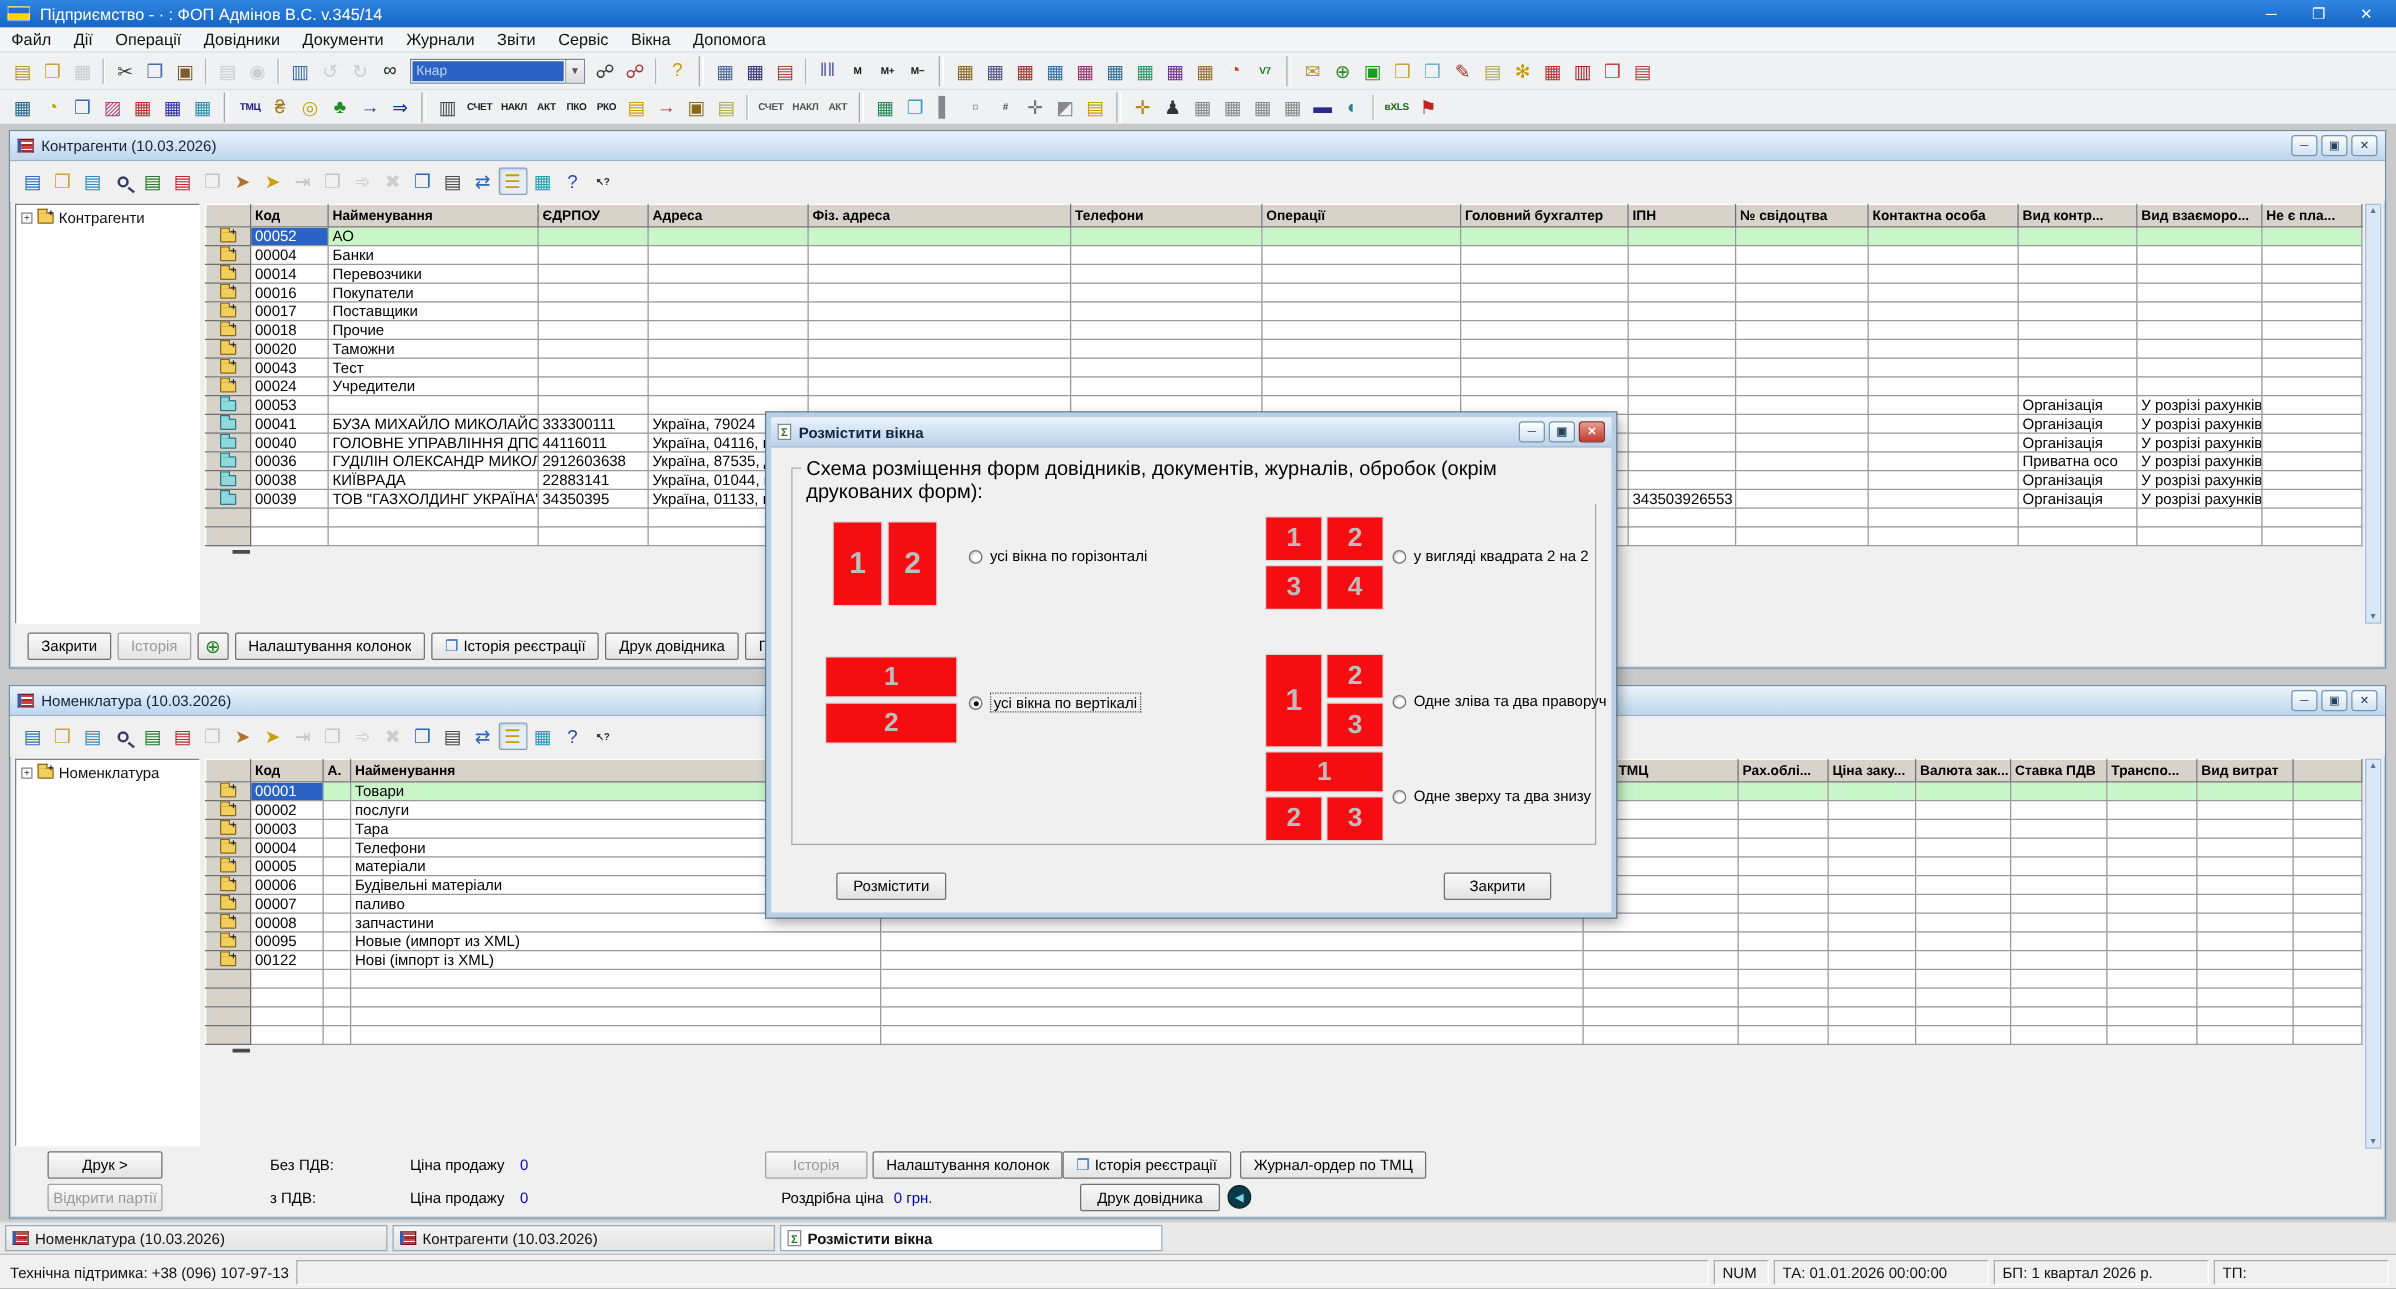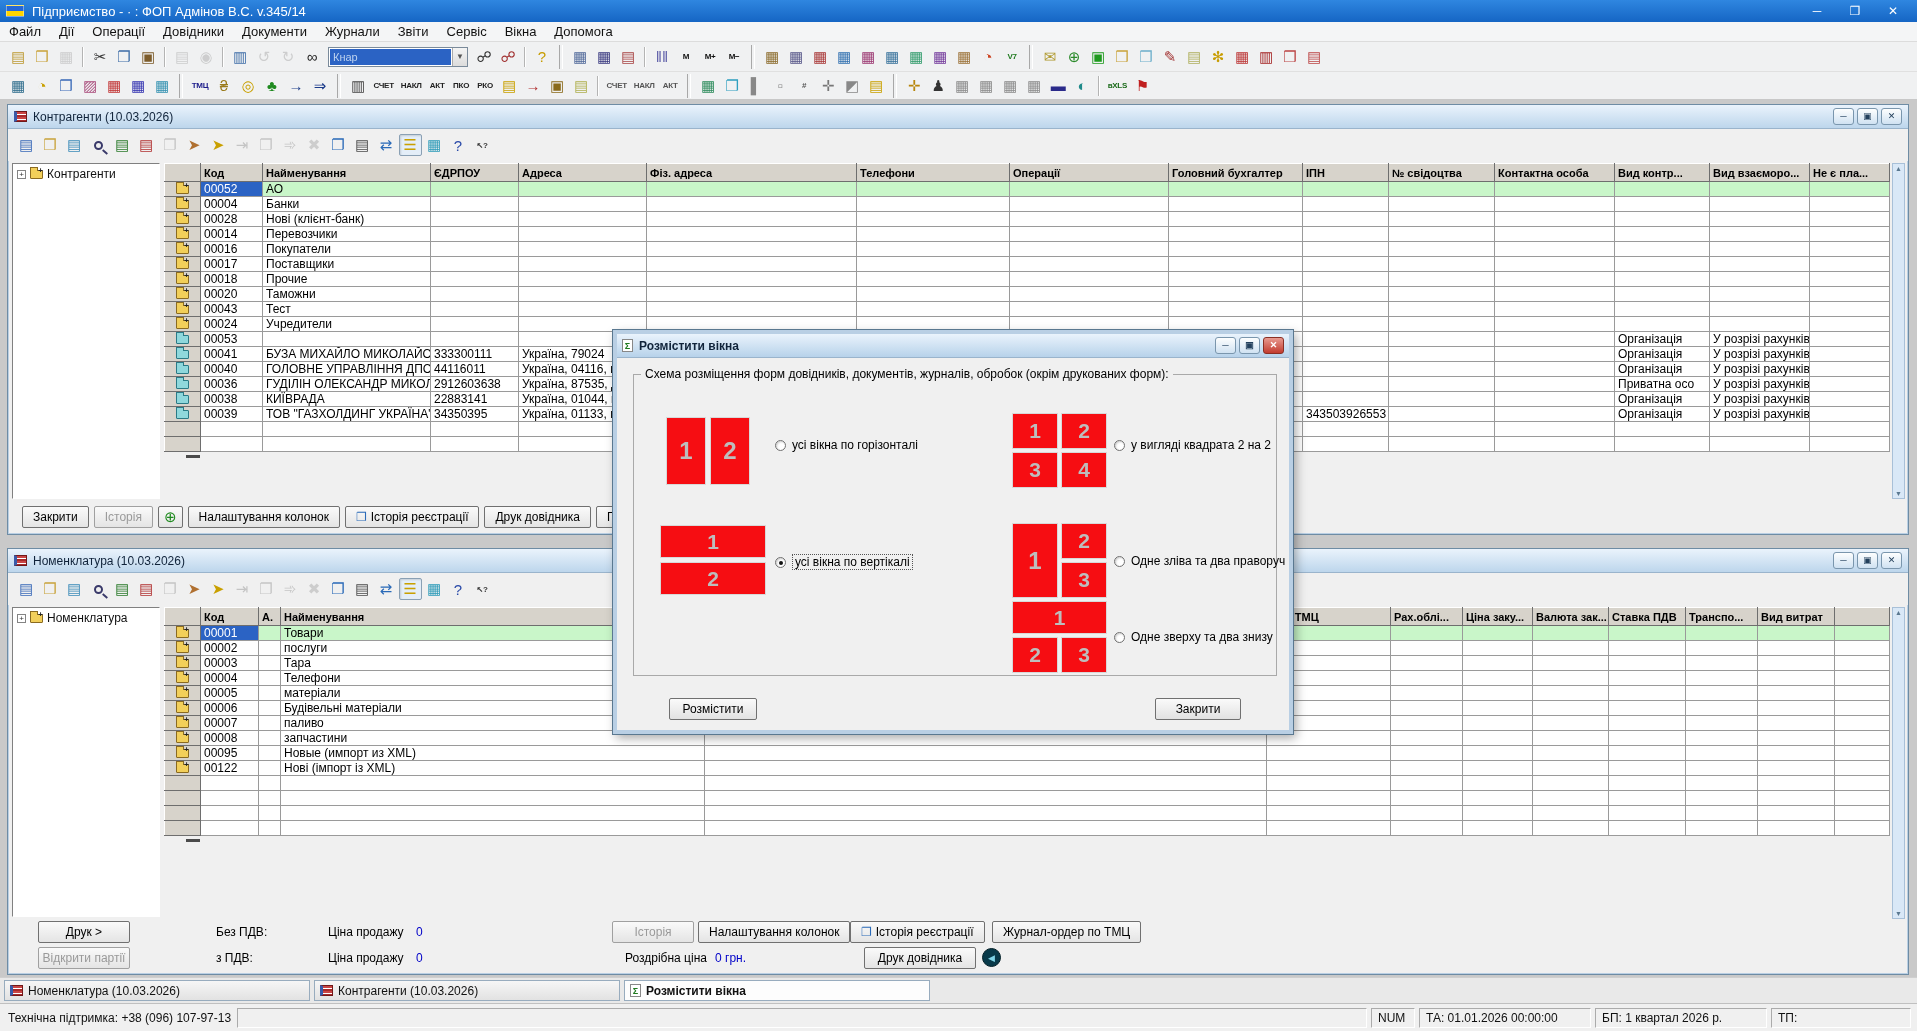--- a/index.html
+++ b/index.html
@@ -82,21 +82,21 @@
   .frow { position:absolute; left:0; right:0; height:26px; }
   .fitem { position:absolute; font-size:12px; color:#000; white-space:nowrap; }
   .blue { color:#0000c8; }
   .globe-glyph { color:#1f8a1f; font-size:15px; }
   .circbtn { width:19px; height:19px; border-radius:50%; background:#083a4a; color:#7fd4e8; font-size:9px; line-height:19px; text-align:center; border:1px solid #042028; }
   
   #dialog { position:absolute; left:613px; top:330px; width:680px; height:404px; background:#f0f0f0; border:4px solid #b9cfe4; outline:1px solid #5a7890; z-index:50; box-shadow:3px 4px 10px rgba(0,0,0,.35); }
   #dlg-title { height:24px; background:linear-gradient(#eaf3fc,#b7d2ea); display:flex; align-items:center; gap:6px; padding:0 5px; font-size:12px; font-weight:bold; color:#10233a; border-bottom:1px solid #9ab4cc; }
   #dlg-body { position:absolute; left:0; right:0; top:24px; bottom:0; }
   .groupbox { position:absolute; left:16px; top:16px; width:644px; height:302px; border:1px solid #a9a9a9; }
-  .gb-label { position:absolute; left:24px; top:9px; background:#f0f0f0; padding:0 4px; font-size:12px; color:#000; }
+  .gb-label { position:absolute; left:24px; top:9px; background:#f0f0f0; padding:0 4px; font-size:16px; color:#000; }
   .tiles { position:absolute; }
   .tile { background:#f60d12; color:#bdbdbd; font-weight:bold; display:flex; align-items:center; justify-content:center; box-shadow:0 0 0 1px #d8d8d8; font-family:"Liberation Sans",sans-serif; }
   .t-tall { width:38px; height:66px; font-size:24px; }
   .t-sq { width:44px; height:34px; font-size:21px; }
   .t-bar { width:104px; height:31px; font-size:21px; }
   .t-tall2 { width:44px; height:73px; font-size:24px; }
   .t-bar2 { width:93px; height:31px; font-size:21px; }
   .L-h2 { display:flex; gap:6px; }
   .L-q4 { display:grid; grid-template-columns:44px 44px; gap:5px; }
   .L-v2 { display:flex; flex-direction:column; gap:6px; }
@@ -372,37 +372,20 @@
               <td></td>
               <td></td>
               <td></td>
               <td></td>
               <td></td>
               <td></td>
               <td></td>
             </tr>
             <tr>
               <td class="ic"><span class="fold plus"></span></td>
-              <td>00028</td>
-              <td>Нові (клієнт-банк)</td>
-              <td></td>
-              <td></td>
-              <td></td>
-              <td></td>
-              <td></td>
-              <td></td>
-              <td></td>
-              <td></td>
-              <td></td>
-              <td></td>
-              <td></td>
-              <td></td>
-            </tr>
-            <tr>
-              <td class="ic"><span class="fold plus"></span></td>
               <td>00014</td>
               <td>Перевозчики</td>
               <td></td>
               <td></td>
               <td></td>
               <td></td>
               <td></td>
               <td></td>
               <td></td>
               <td></td>

